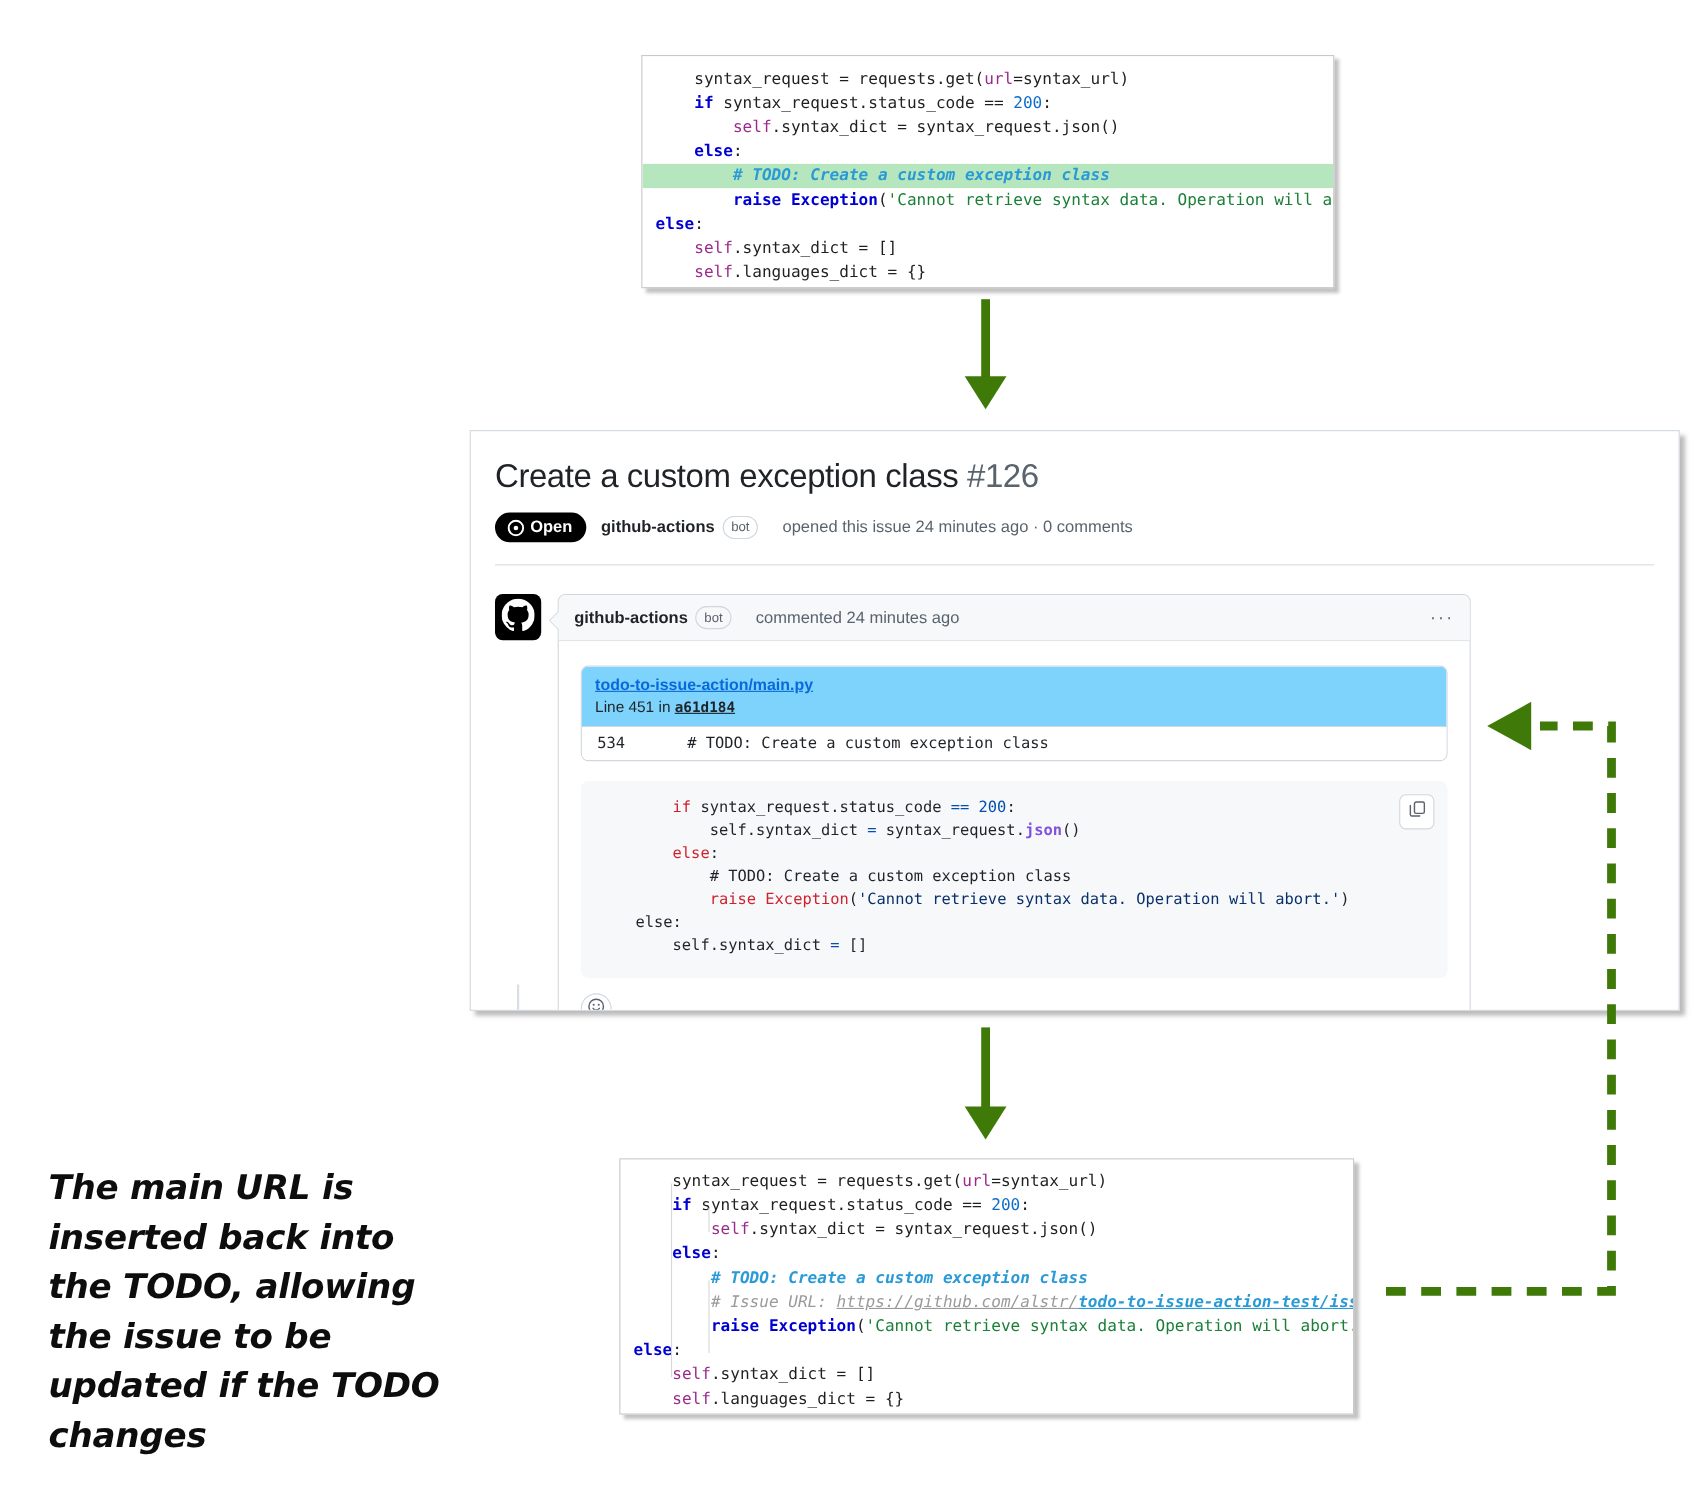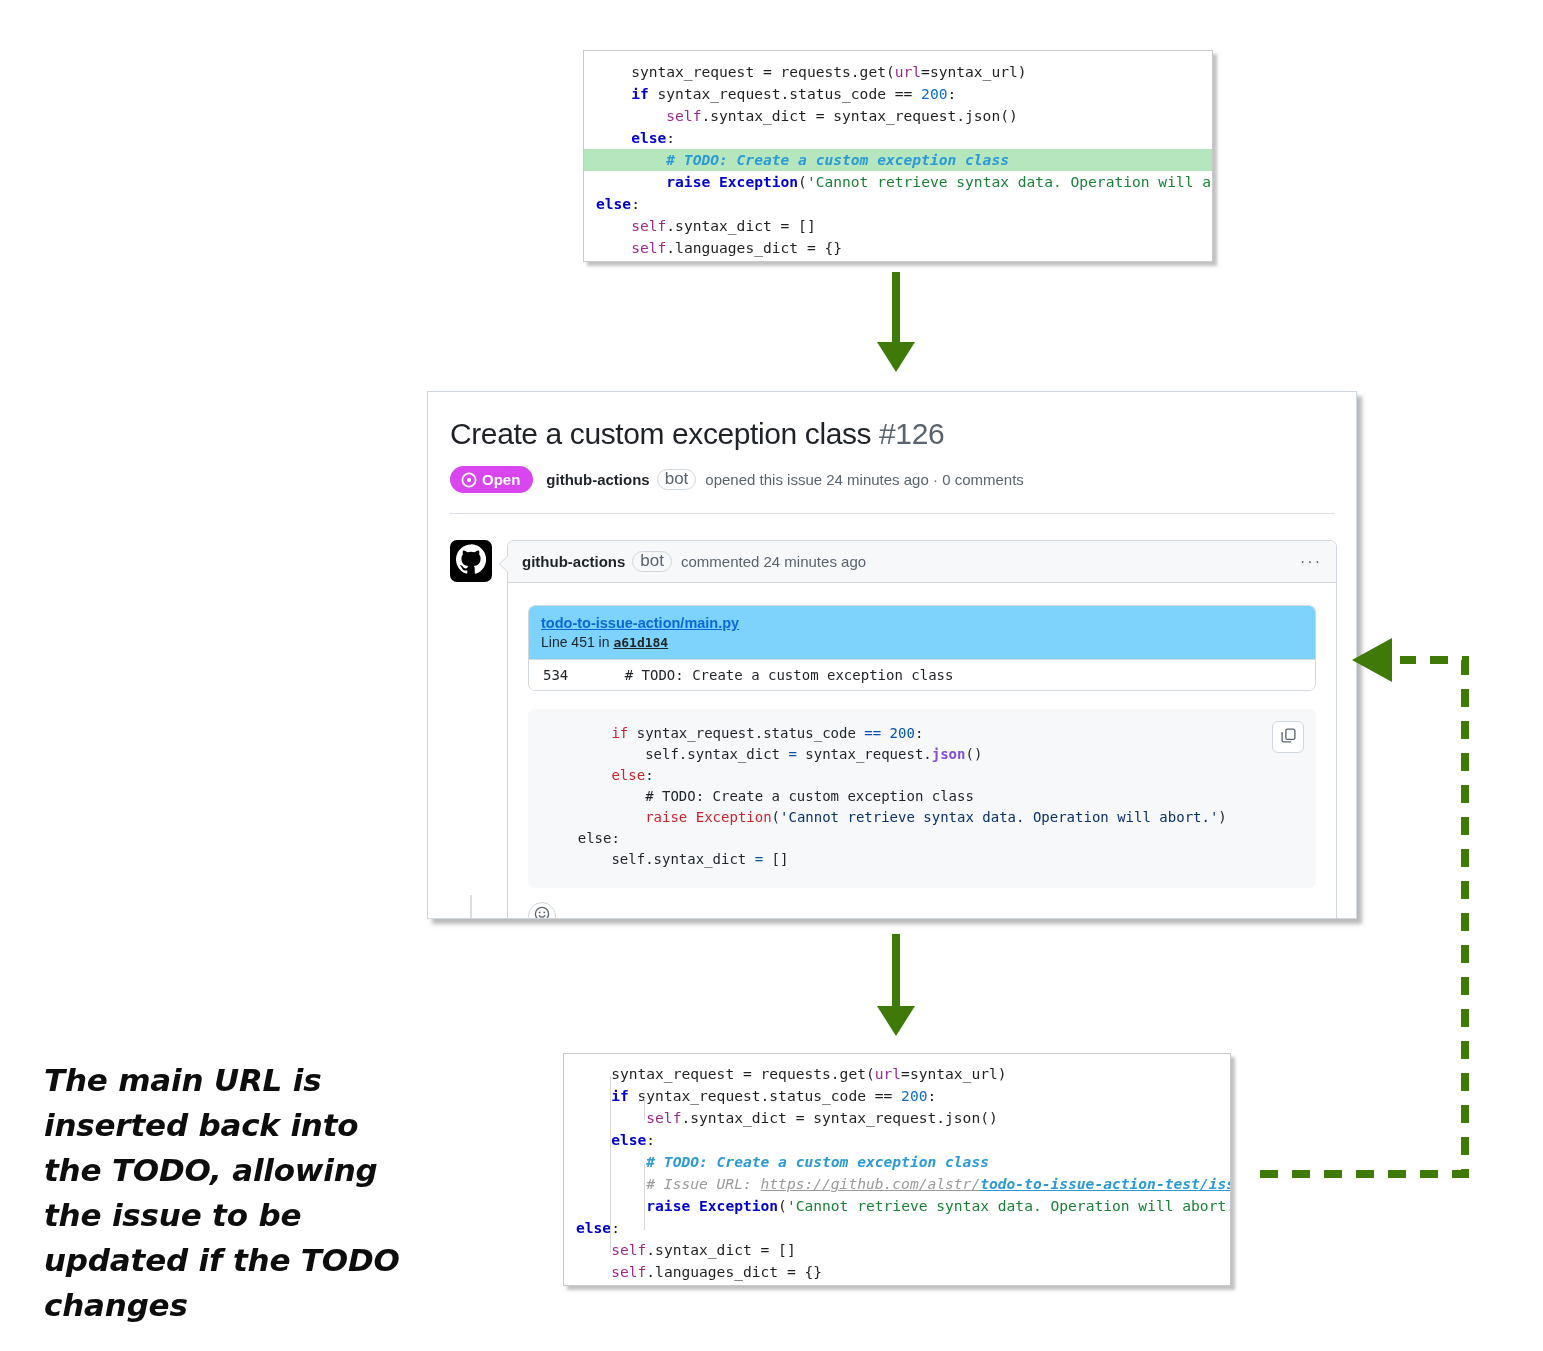--- a/index.html
+++ b/index.html
@@ -80,21 +80,21 @@
     position: absolute;
     width: 1px;
     background: #d8d8d8;
   }
 
   
   #issue-card {
     position: absolute;
     left: 427px;
     top: 391px;
-    width: 930px;
+    width: 1100px;
     height: 528px;
     background: #ffffff;
     border: 1px solid #d0d7de;
     box-shadow: 5px 5px 4px rgba(120,120,120,0.5);
     box-sizing: border-box;
     overflow: hidden;
   }
   .issue-title {
     margin: 23px 0 0 22px;
     font-size: 30px;
@@ -109,39 +109,39 @@
     display: flex;
     align-items: center;
     margin: 13px 0 0 22px;
     font-size: 15px;
     color: #59636e;
   }
   .state-badge {
     display: inline-flex;
     align-items: center;
     gap: 5px;
-    background: #d946ef;
+    background: #000000;
     color: #ffffff;
     border-radius: 20px;
     padding: 5px 13px 5px 11px;
     font-size: 15px;
     font-weight: 600;
     margin-right: 13px;
   }
   .state-badge svg { display:block; }
   .meta-user { color: #1f2328; font-weight: 600; margin-right: 7px; }
   .bot-chip {
     display: inline-block;
     border: 1px solid #d0d7de;
     border-radius: 20px;
     padding: 0px 7px 1px;
-    font-size: 17px;
+    font-size: 12px;
     color: #59636e;
     line-height: 18px;
-    margin-right: 9px;
+    margin-right: 22px;
   }
   .issue-divider {
     height: 1px;
     background: #d8dee4;
     margin: 20px 22px 0 22px;
   }
 
   
   #comment-row {
     position: relative;

